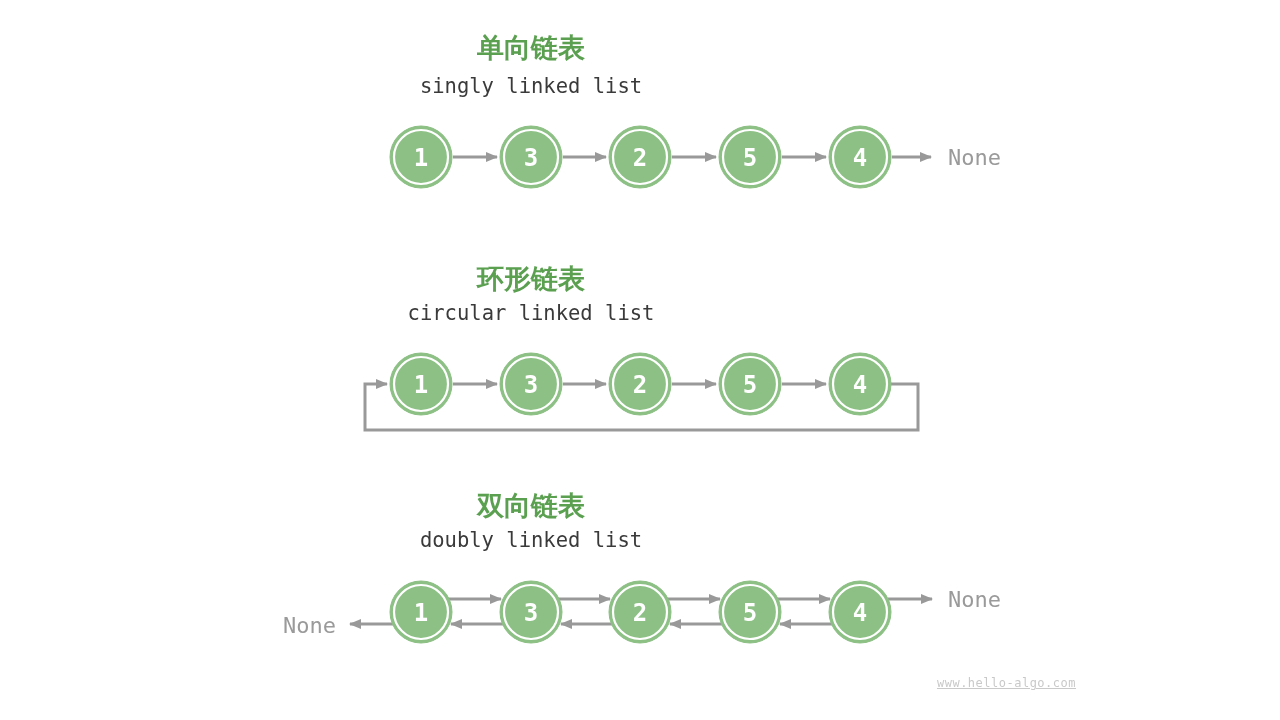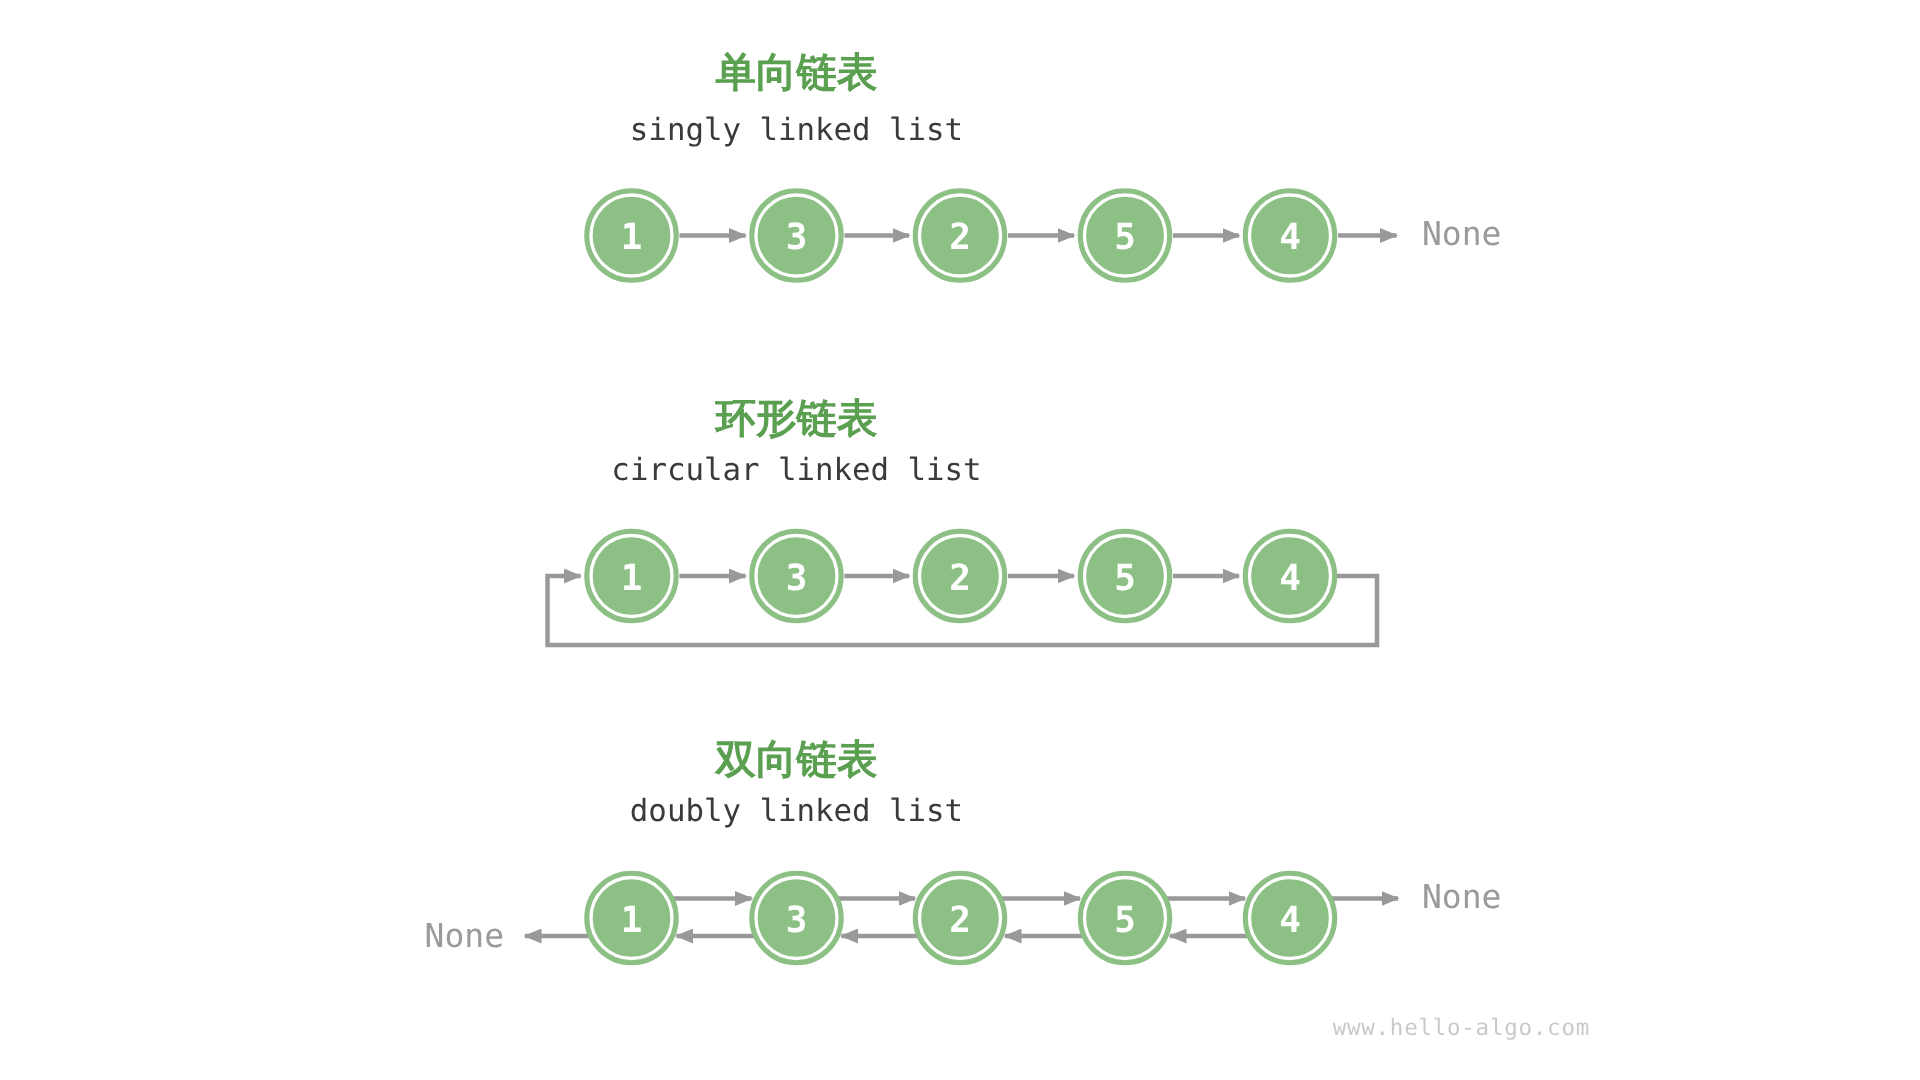--- a/index.html
+++ b/index.html
@@ -9,22 +9,22 @@
   .cn-title{font-family:"Liberation Sans","DejaVu Sans",sans-serif;font-weight:700;
             font-size:27px;fill:var(--title_green);text-anchor:middle;dominant-baseline:central;}
   .subtitle{font-family:"DejaVu Sans Mono","Liberation Mono",monospace;font-size:20.5px;
             fill:var(--subtitle_dark);text-anchor:middle;dominant-baseline:central;}
   .none-label{font-family:"DejaVu Sans Mono","Liberation Mono",monospace;font-size:22px;
               fill:var(--label_gray);dominant-baseline:central;}
   .node-value{font-family:"DejaVu Sans Mono","Liberation Mono",monospace;font-size:24px;
               font-weight:700;fill:var(--node_text);text-anchor:middle;dominant-baseline:central;}
   .arrow{stroke:var(--arrow_gray);stroke-width:3;fill:none;}
   .ah{fill:var(--arrow_gray);}
-  .watermark{position:absolute;right:48px;top:676px;font-size:15px;
-             color:var(--watermark_gray);letter-spacing:0.5px;}
+  .watermark{position:absolute;right:32px;top:676px;font-size:12px;
+             color:var(--watermark_gray);letter-spacing:0.5px;text-decoration:underline;}
 </style>
 </head>
 <body>
 
 <div class="stage">
   <svg id="diagram" width="1280" height="720" viewBox="0 0 1280 720">
     <defs>
       <marker id="ah" viewBox="0 0 12 10" refX="11" refY="5" markerWidth="12" markerHeight="10" markerUnits="userSpaceOnUse" orient="auto">
         <path d="M0,0 L12,5 L0,10 Z" class="ah"></path>
       </marker>

